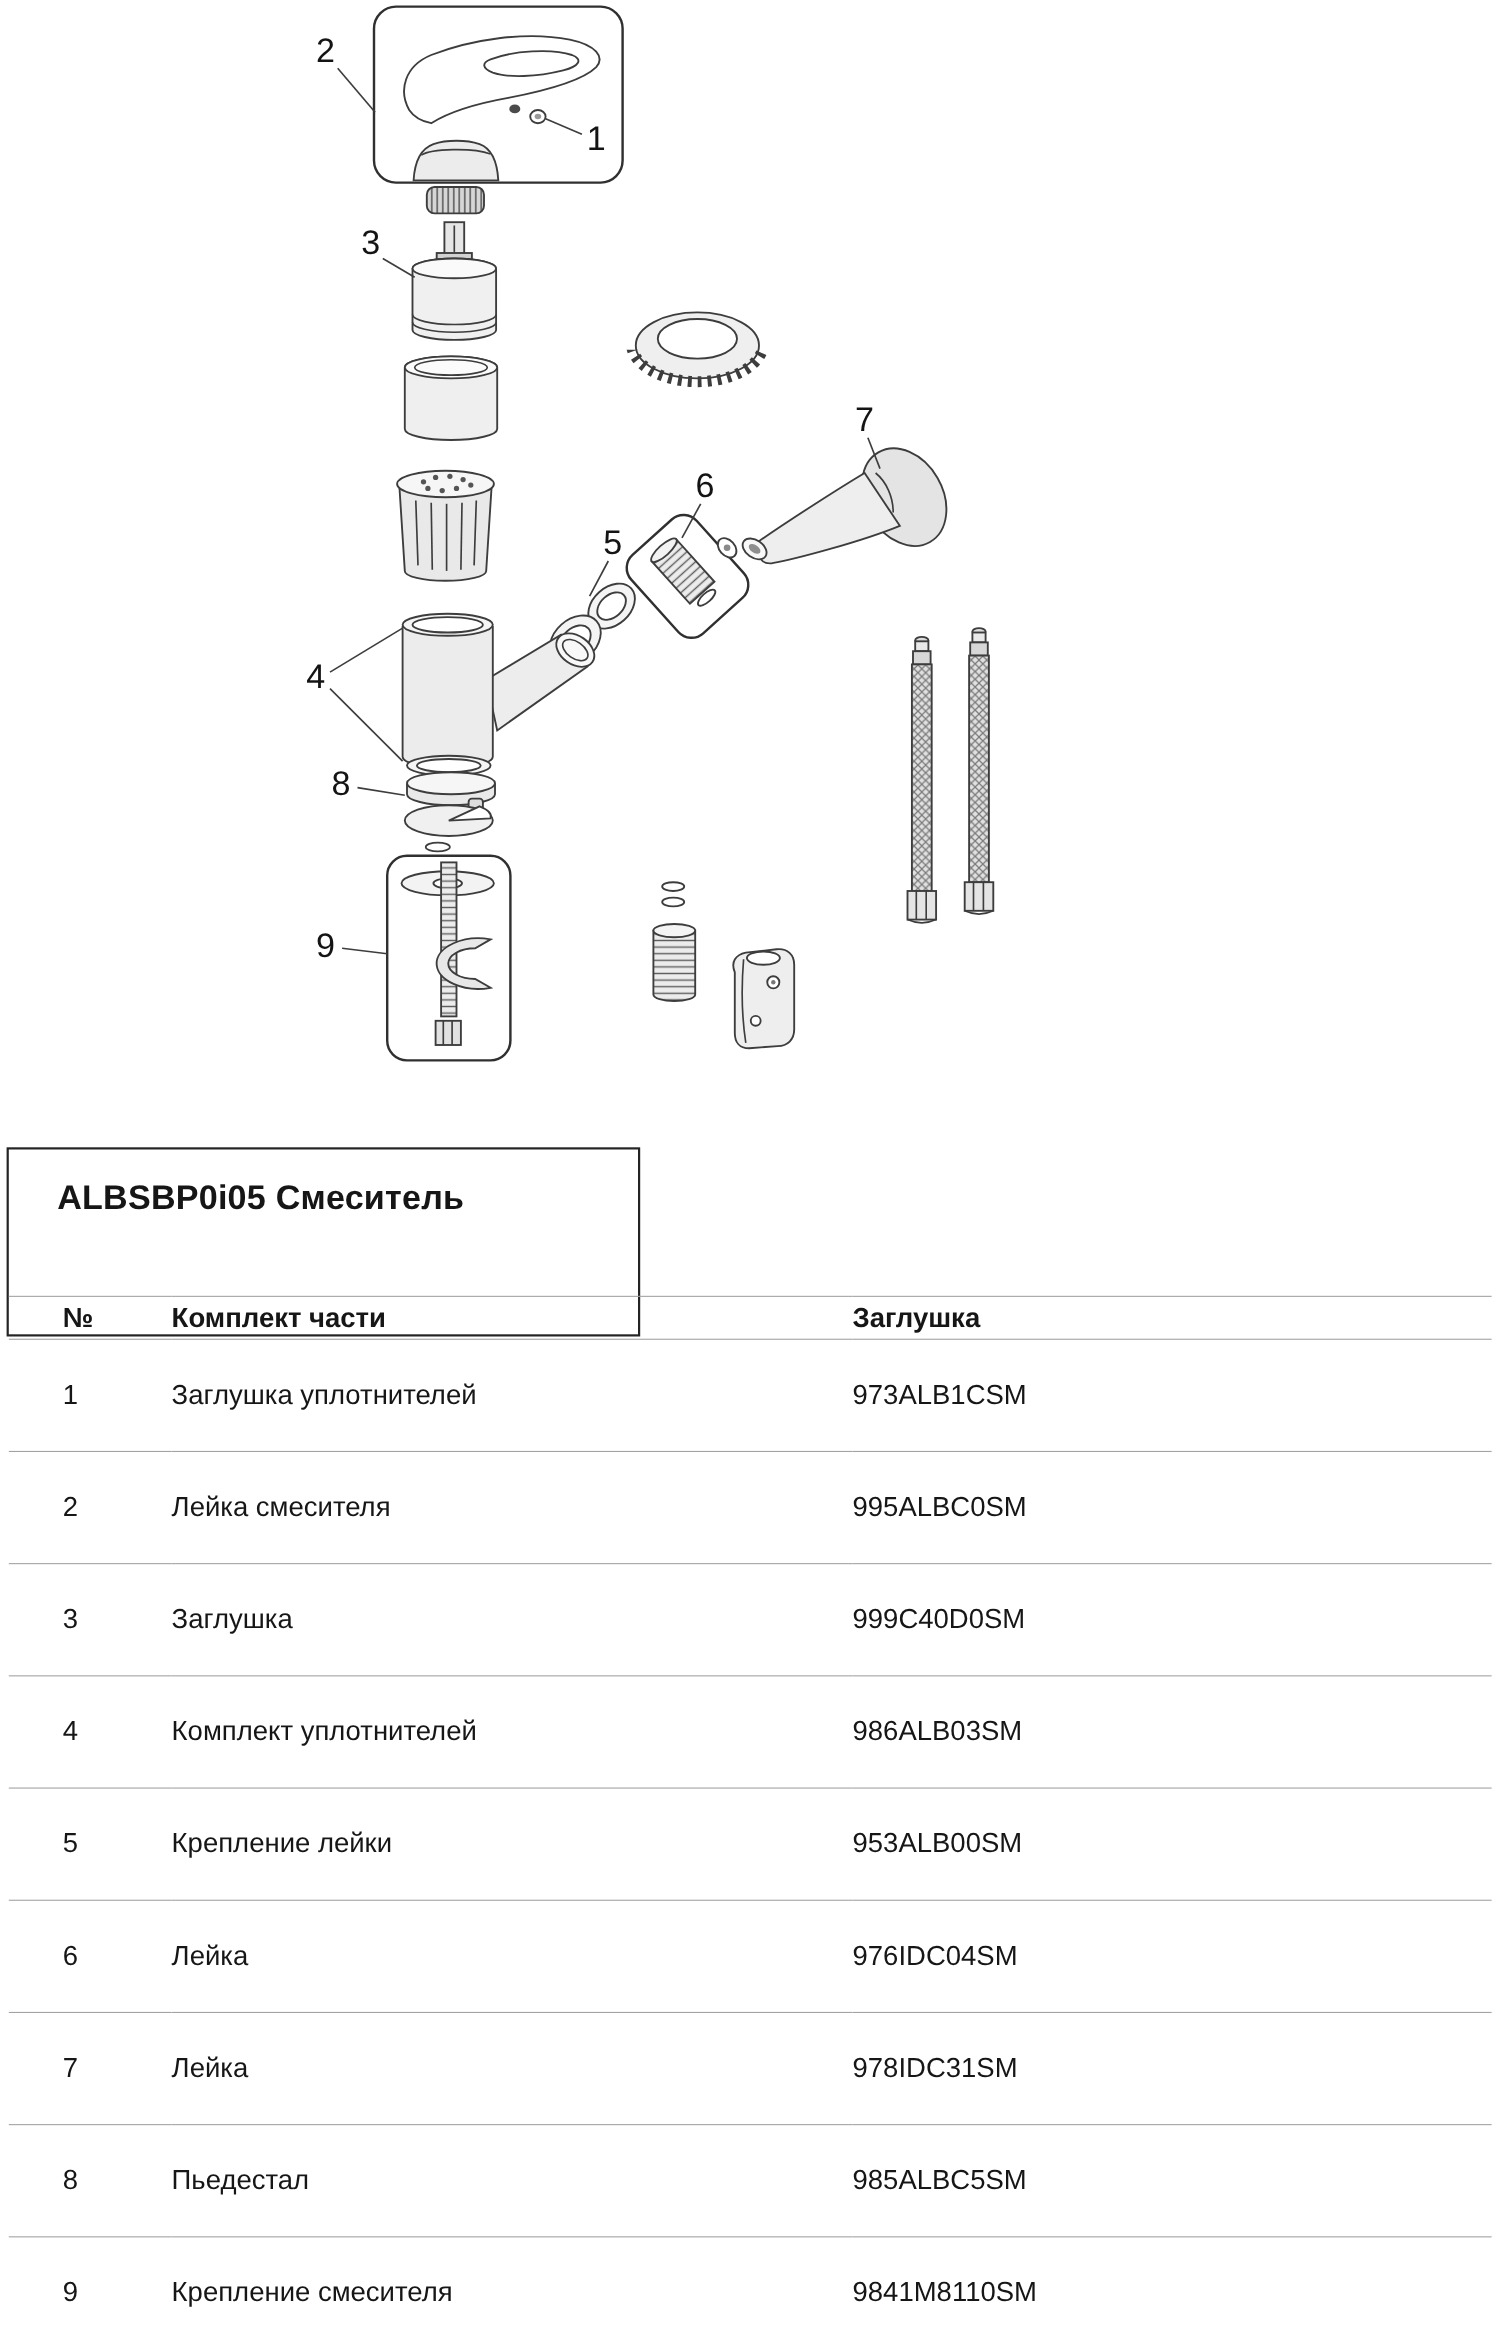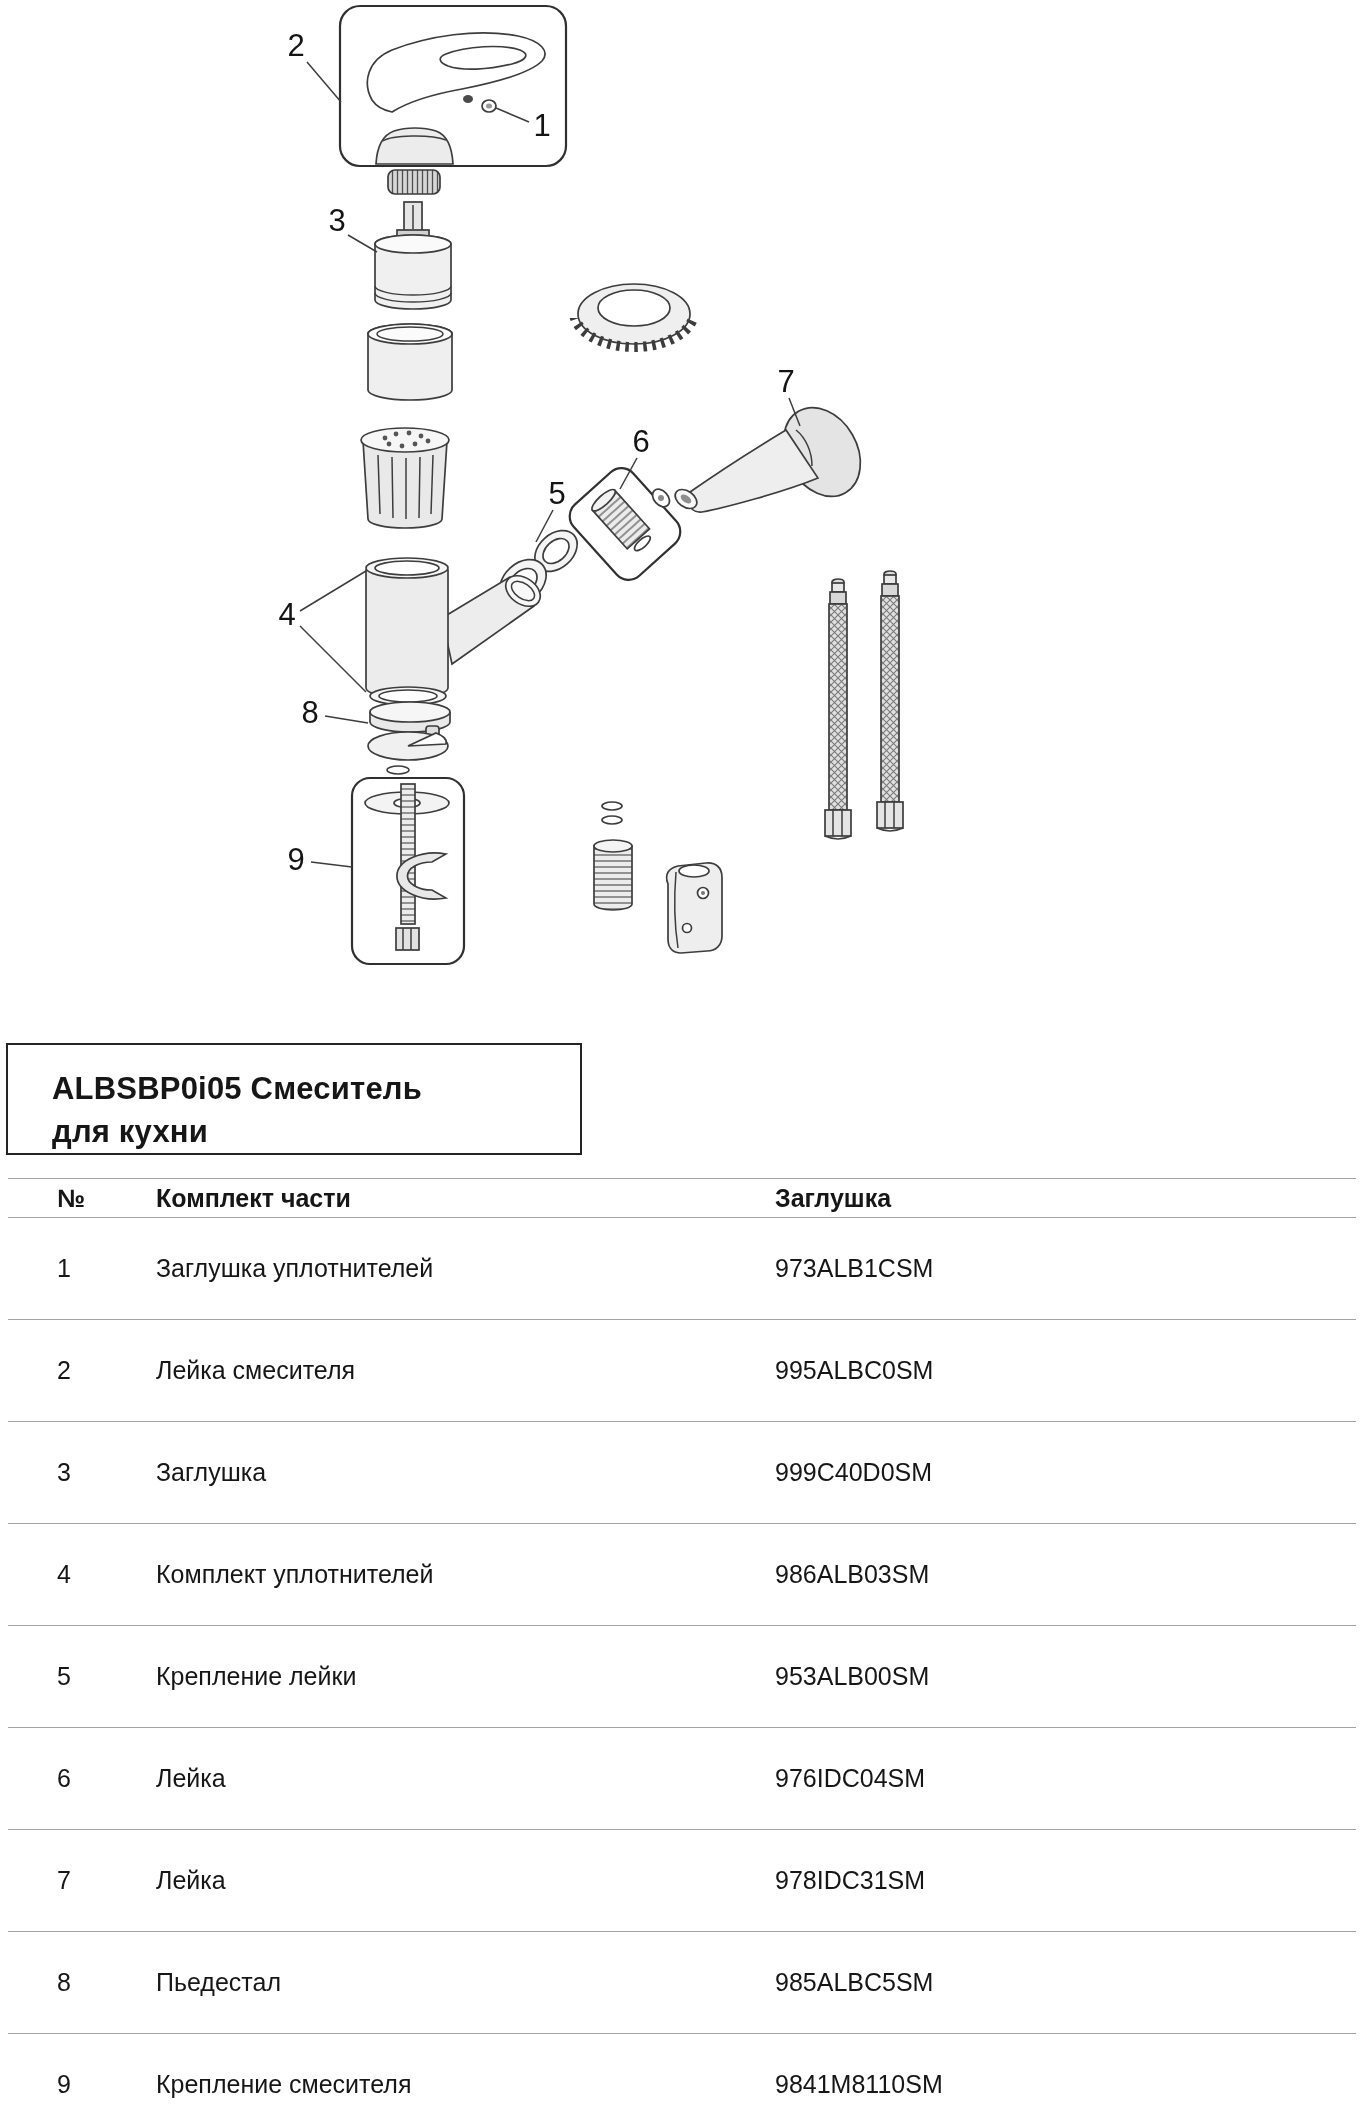--- a/index.html
+++ b/index.html
@@ -9,21 +9,21 @@
     font-family: "Liberation Sans", sans-serif;
     overflow: hidden;
   }
   svg.diagram { position: absolute; left: 0; top: 0; }
   .s     { stroke: #3d3d3d; stroke-width: 1.7; }
   .ln    { stroke: #3d3d3d; stroke-width: 1.5; fill: none; }
   .frame { stroke: #303030; stroke-width: 2.2; fill: none; }
   .callout { font-family: "Liberation Sans", sans-serif; font-size: 31px; fill: #141414; }
 
   .title-box {
-    position: absolute; left: 6px; top: 1043px; width: 576px; height: 112px;
+    position: absolute; left: 6px; top: 1043px; width: 576px; height: 172px;
     border: 2px solid #242424; box-sizing: border-box;
     padding: 22px 20px 0 44px; background: #fff;
   }
   .title-line { font-size: 31px; font-weight: 700; line-height: 43px; letter-spacing: 0.2px; }
 
   .parts-table {
     position: absolute; left: 8px; top: 1178px; width: 1348px;
     border-collapse: collapse; table-layout: fixed;
   }
   .col-num  { width: 148px; }
@@ -238,21 +238,20 @@
     <line class="ln" x1="325" y1="716" x2="368" y2="723"></line>
     <text class="callout" x="310" y="723" text-anchor="middle">8</text>
 
     <line class="ln" x1="311" y1="862" x2="352" y2="867"></line>
     <text class="callout" x="296" y="870" text-anchor="middle">9</text>
   </g>
 </svg>
 
 <section class="title-box">
   <div class="title-line">ALBSBP0i05 Смеситель</div>
-  <div class="title-line">для кухни</div>
 </section>
 
 <table class="parts-table">
   <colgroup>
       <col class="col-num">
       <col class="col-name">
       <col class="col-article">
     </colgroup>
   <thead>
     <tr>

